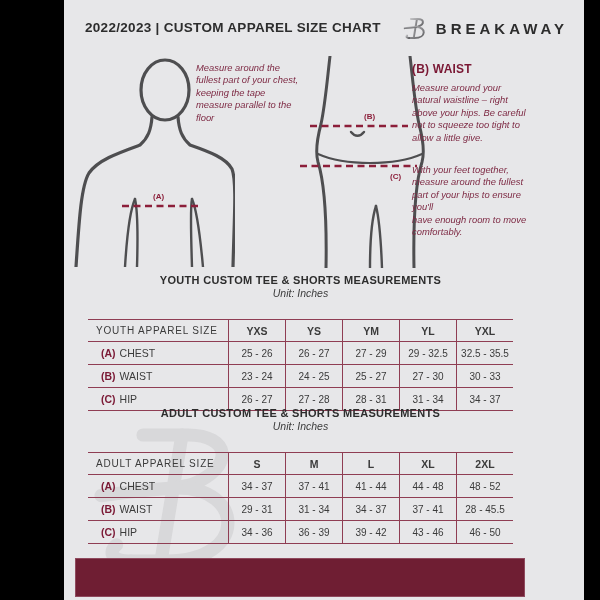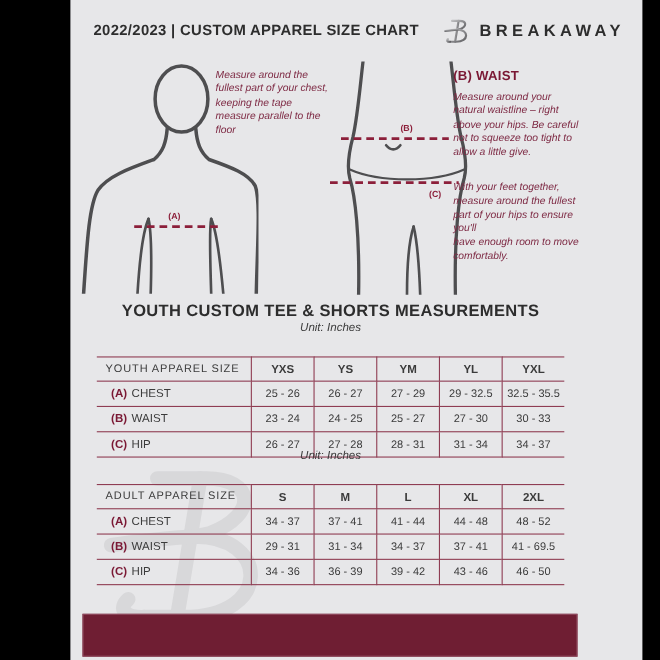--- a/index.html
+++ b/index.html
@@ -28,21 +28,21 @@
            line-height:1.32;white-space:pre-line;}
   .guide-chest{left:132px;top:62px;width:106px;}
   .guide-waist{left:348px;top:62px;width:114px;}
   .guide-hips{left:348px;top:164px;width:120px;}
   svg text{font-family:"Liberation Sans",sans-serif;font-weight:bold;font-size:8px;fill:var(--dash);}
 
   
   .tbl-section{position:absolute;left:0;width:473px;text-align:center;z-index:2;}
   .tbl-section.youth{top:274px;}
   .tbl-section.adult{top:407px;}
-  .tbl-title{font-size:15px;font-weight:bold;color:var(--ink);letter-spacing:.3px;}
+  .tbl-title{font-size:11px;font-weight:bold;color:var(--ink);letter-spacing:.3px;}
   .tbl-unit{font-size:10.5px;font-style:italic;color:var(--ink-soft);margin-top:1px;}
   .sizes-table{margin:20px auto 0 auto;width:425px;display:grid;
                grid-template-columns:140px repeat(5,57px);}
   .cell{height:23px;display:flex;align-items:center;justify-content:center;
         font-size:10px;color:var(--ink-soft);border-bottom:1px solid var(--table-border);
         box-sizing:border-box;background:transparent;}
   .cell.top{border-top:1px solid var(--table-border);}
   .cell.vline{border-left:1px solid var(--table-border);}
   .cell.head-size{font-weight:bold;font-size:10.5px;}
   .cell.lbl{justify-content:flex-start;padding-left:13px;font-size:10.5px;}
@@ -167,20 +167,21 @@
         </div>
       <div class="cell vline">26 - 27</div>
       <div class="cell vline">27 - 28</div>
       <div class="cell vline">28 - 31</div>
       <div class="cell vline">31 - 34</div>
       <div class="cell vline">34 - 37</div>
     </div>
   </div>
 
   <div class="tbl-section adult">
+    <div class="tbl-title">ADULT CUSTOM TEE &amp; SHORTS MEASUREMENTS</div>
     <div class="tbl-unit">Unit: Inches</div>
     <div class="sizes-table">
       <div class="cell top head-lbl">ADULT APPAREL SIZE</div>
       <div class="cell top vline head-size">S</div>
       <div class="cell top vline head-size">M</div>
       <div class="cell top vline head-size">L</div>
       <div class="cell top vline head-size">XL</div>
       <div class="cell top vline head-size">2XL</div>
 
       <div class="cell lbl">
@@ -194,21 +195,21 @@
       <div class="cell vline">48 - 52</div>
 
       <div class="cell lbl">
           <span class="row-key">(B)</span>
           <span>WAIST</span>
         </div>
       <div class="cell vline">29 - 31</div>
       <div class="cell vline">31 - 34</div>
       <div class="cell vline">34 - 37</div>
       <div class="cell vline">37 - 41</div>
-      <div class="cell vline">41 - 69.5</div>
+      <div class="cell vline">28 - 45.5</div>
 
       <div class="cell lbl">
           <span class="row-key">(C)</span>
           <span>HIP</span>
         </div>
       <div class="cell vline">34 - 36</div>
       <div class="cell vline">36 - 39</div>
       <div class="cell vline">39 - 42</div>
       <div class="cell vline">43 - 46</div>
       <div class="cell vline">46 - 50</div>

